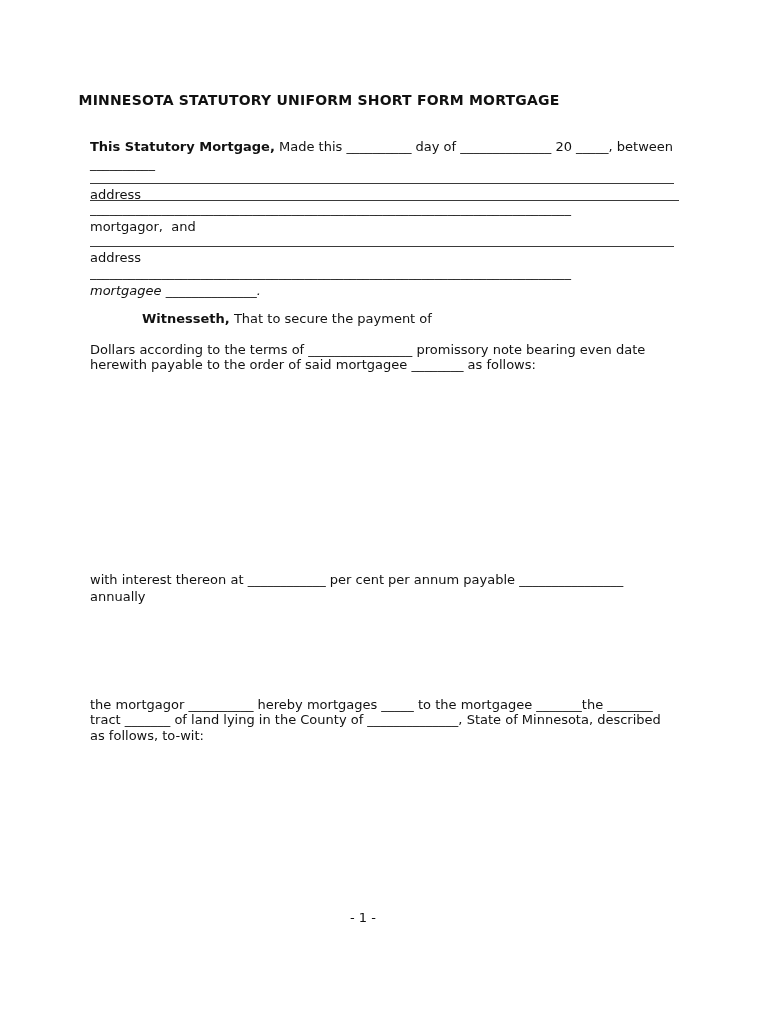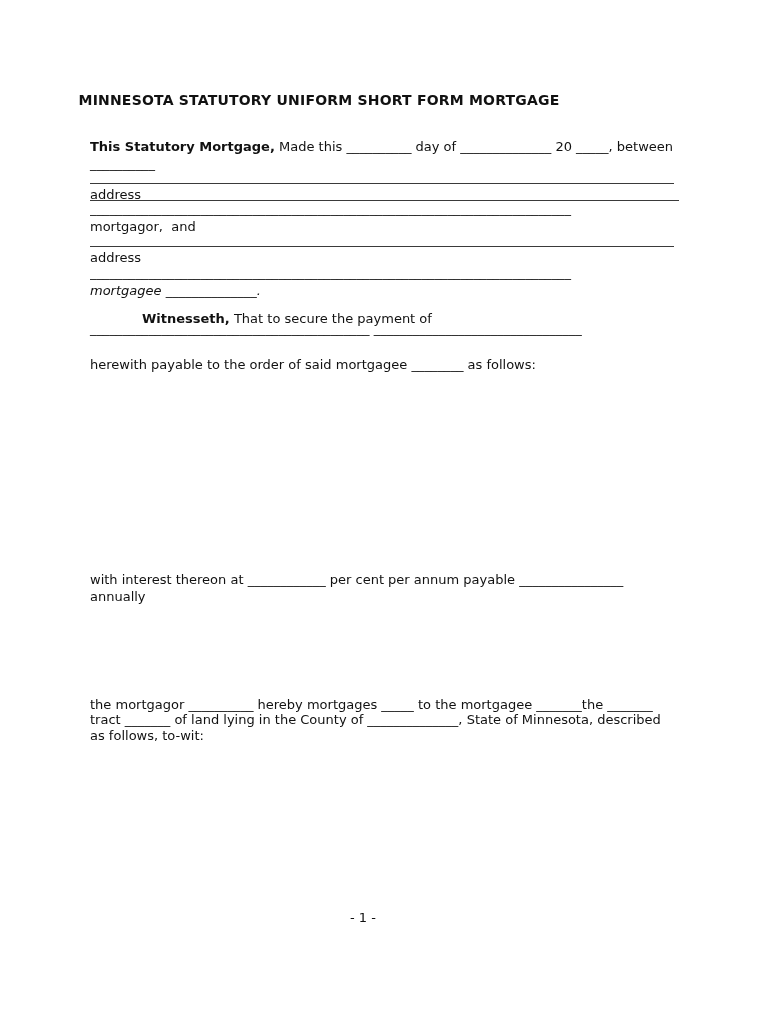--- a/index.html
+++ b/index.html
@@ -58,21 +58,21 @@
   <div class="rule" style="left:90px; top:200px; width:589px;"></div>
   <div class="line" style="left:90px; top:201px; width:548px; overflow:hidden;">__________________________________________________________________________</div>
   <div class="line" style="left:90px; top:219px;">mortgagor,  and</div>
 
   <div class="rule" style="left:90px; top:246px; width:584px;"></div>
   <div class="line" style="left:90px; top:250px;">address</div>
   <div class="line" style="left:90px; top:265px; width:548px; overflow:hidden;">__________________________________________________________________________</div>
   <div class="line" style="left:90px; top:283px;font-style:italic;">mortgagee ______________.</div>
 
   <div class="line" style="left:142px; top:311px;"><span class="bold">Witnesseth,</span><span> That to secure the payment of</span></div>
-  <div class="line" style="left:90px; top:321px;">___________________________________________ ________________________________</div>
+  <div class="line" style="left:90px; top:342px;">Dollars according to the terms of ________________ promissory note bearing even date</div>
   <div class="line" style="left:90px; top:357px;">herewith payable to the order of said mortgagee ________ as follows:</div>
 
   <div class="line" style="left:90px; top:572px;">with interest thereon at ____________ per cent per annum payable ________________</div>
   <div class="line" style="left:90px; top:589px;">annually</div>
 
   <div class="line" style="left:90px; top:697px;">the mortgagor __________ hereby mortgages _____ to the mortgagee _______the _______</div>
   <div class="line" style="left:90px; top:712px;">tract _______ of land lying in the County of ______________, State of Minnesota, described</div>
   <div class="line" style="left:90px; top:728px;text-align:right;">as follows, to-wit:</div>
 
   <div class="footer-line">- 1 -</div>

